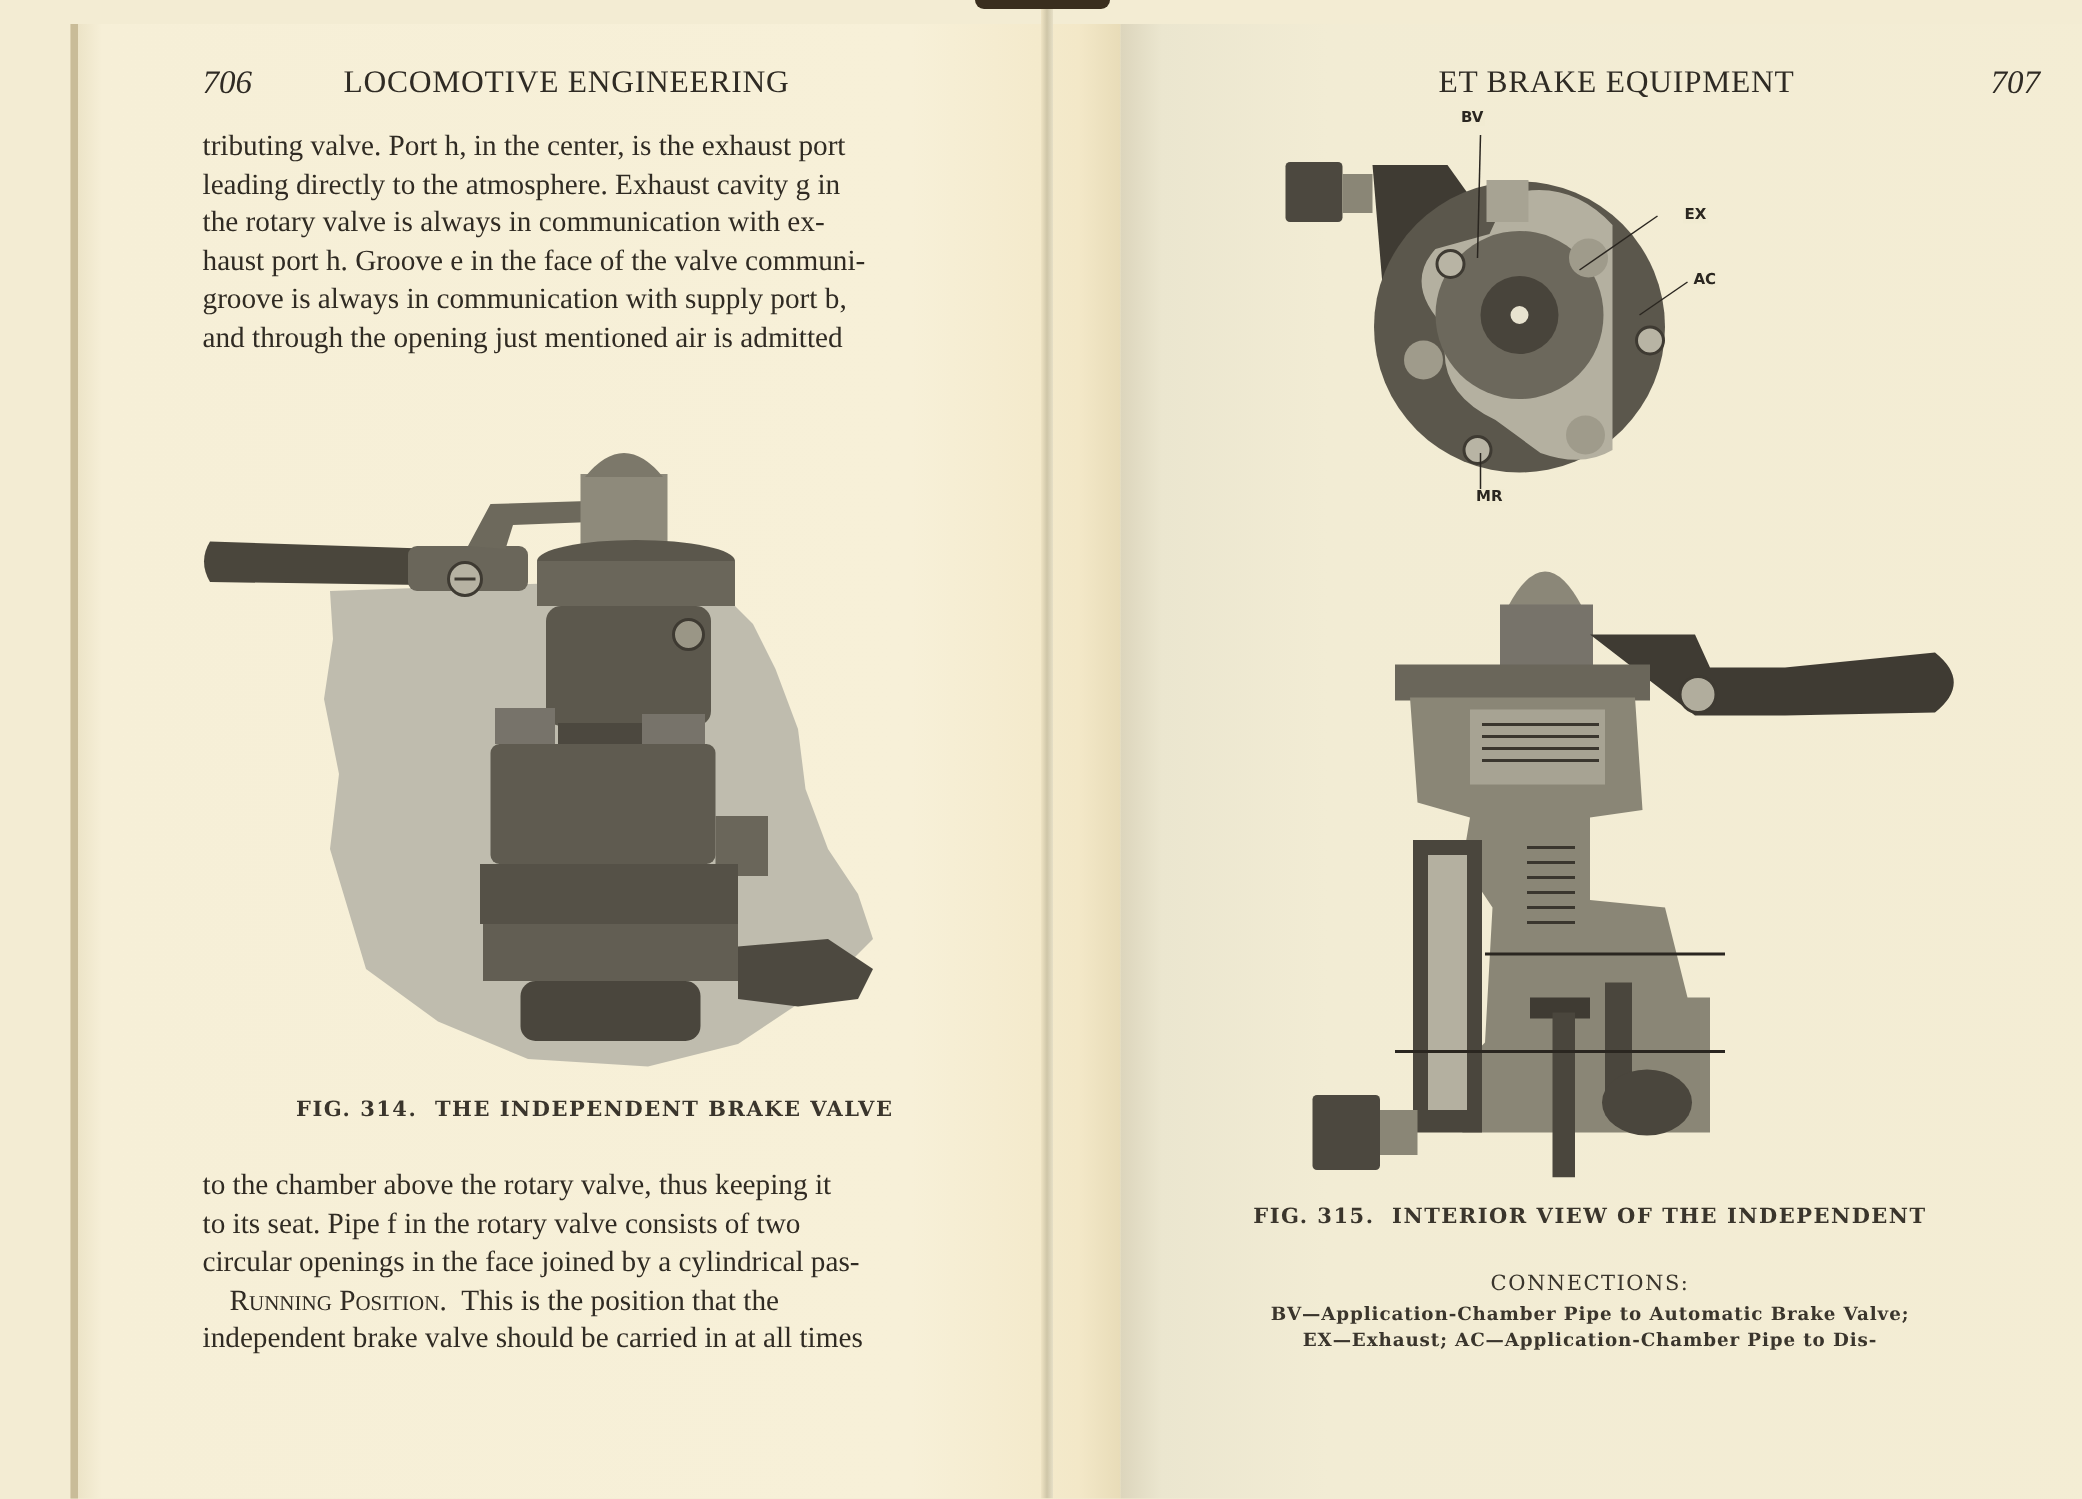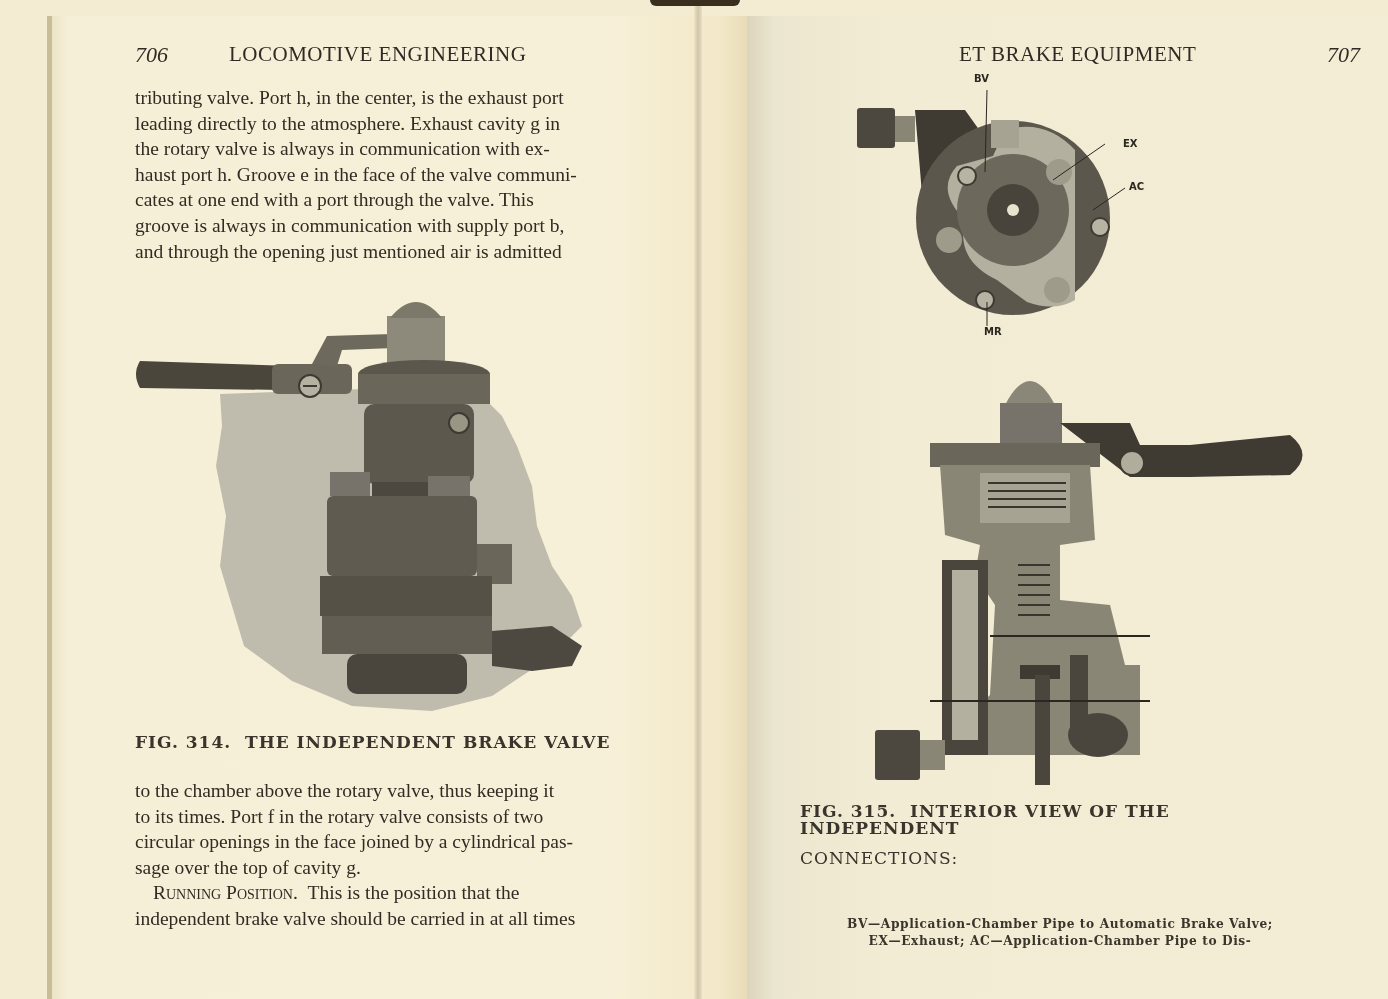--- a/index.html
+++ b/index.html
@@ -12,40 +12,39 @@
   .top-shadow{position:absolute;left:650px;top:0;width:90px;height:6px;background:#3a2e1e;border-radius:0 0 40px 40px;}
   .left-edge{position:absolute;left:0;top:0;width:5px;height:999px;background:#c9bc98;}
 
   .running-head{position:absolute;top:26px;font-size:21px;letter-spacing:0.5px;color:#2f2b24;}
   .folio{position:absolute;top:26px;font-size:22px;font-style:italic;color:#2f2b24;}
 
   .body-text{position:absolute;left:88px;width:523px;font-size:19.5px;line-height:25.6px;text-align:justify;color:#302b23;}
   .body-text p{margin:0;}
   .sc{font-variant:small-caps;}
 
-  .caption{position:absolute;font-family:"DejaVu Serif",serif;font-weight:bold;font-size:17px;letter-spacing:1px;color:#3a352c;text-align:left;}
+  .caption{position:absolute;font-family:"DejaVu Serif",serif;font-weight:bold;font-size:14px;letter-spacing:1px;color:#3a352c;text-align:center;}
   .conn{position:absolute;font-family:"DejaVu Serif",serif;font-weight:bold;font-size:12.2px;letter-spacing:0.6px;color:#3a352c;text-align:center;line-height:17px;}
 
   .figure{position:absolute;}
   .callout{position:absolute;font-family:"DejaVu Sans",sans-serif;font-weight:bold;font-size:10px;color:#2a2620;background:#f1ebd2;padding:0 1px;}
 </style>
 </head>
 <body>
 
 <div class="page page-left">
   <div class="left-edge"></div>
   <div class="folio" style="left:88px;">706</div>
   <div class="running-head" style="left:182px;">LOCOMOTIVE ENGINEERING</div>
 
   <div class="body-text" style="top:69px;">
     <p>tributing valve.  Port h, in the center, is the exhaust port</p>
     <p>leading directly to the atmosphere.  Exhaust cavity g in</p>
     <p>the rotary valve is always in communication with ex-</p>
     <p>haust port h.  Groove e in the face of the valve communi-</p>
-    <p>cates at one end with a port through the valve.  This</p>
     <p>groove is always in communication with supply port b,</p>
     <p>and through the opening just mentioned air is admitted</p>
   </div>
 
   <svg class="figure" style="left:85px;top:270px;" width="470" height="430" viewBox="0 0 470 430">
     <path d="M88 108 L90 140 L84 180 L94 230 L88 280 L100 320 L112 360 L160 395 L220 420 L300 425 L360 410 L420 370 L450 340 L440 310 L420 280 L405 240 L400 200 L385 160 L370 130 L345 105 L320 100 Z" fill="#bfbcae"></path>
     <path d="M8 75 Q0 88 8 102 L150 104 L160 80 Z" fill="#4a463c"></path>
     <rect x="140" y="78" width="80" height="30" rx="6" fill="#6a665a"></rect>
     <circle cx="178" cy="100" r="11" fill="#b6b2a2" stroke="#3e3a32" stroke-width="2"></circle>
     <line x1="171" y1="100" x2="185" y2="100" stroke="#3e3a32" stroke-width="2"></line>
@@ -66,23 +65,22 @@
     <path d="M360 345 L420 340 L450 360 L440 380 L400 385 L360 380 Z" fill="#4d4940"></path>
     <rect x="215" y="368" width="120" height="40" rx="10" fill="#4a463d"></rect>
   </svg>
 
   <div class="caption" style="left:88px;top:716px;width:523px;">
     <span>FIG. 314.</span>&nbsp;&nbsp;<span>THE INDEPENDENT BRAKE VALVE</span>
   </div>
 
   <div class="body-text" style="top:762px;">
     <p>to the chamber above the rotary valve, thus keeping it</p>
-    <p>to its times.  Port f in the rotary valve consists of two</p>
+    <p>to its seat.  Pipe f in the rotary valve consists of two</p>
     <p>circular openings in the face joined by a cylindrical pas-</p>
-    <p>sage over the top of cavity g.</p>
     <p style="padding-left:18px;">
       <span class="sc">Running Position.</span>&nbsp;&nbsp;<span>This is the position that the</span>
     </p>
     <p>independent brake valve should be carried in at all times</p>
   </div>
 </div>
 
 <div class="page page-right">
   <div class="running-head" style="left:212px;">ET BRAKE EQUIPMENT</div>
   <div class="folio" style="left:580px;text-align:right;">707</div>
@@ -146,16 +144,16 @@
   <rect x="200" y="290" width="18" height="80" fill="#4a463d"></rect>
   <ellipse cx="228" cy="370" rx="30" ry="22" fill="#4a463d"></ellipse>
   <rect x="120" y="270" width="160" height="2" fill="#2a2620"></rect>
   <rect x="60" y="335" width="220" height="2" fill="#2a2620"></rect>
 </svg>
 
 <div class="caption" style="left:800px;top:803px;width:520px;line-height:17px;">
   <div><span>FIG. 315.</span>&nbsp;&nbsp;<span>INTERIOR VIEW OF THE INDEPENDENT</span></div>
 </div>
 <div class="caption" style="left:800px;top:848px;width:520px;font-weight:normal;">CONNECTIONS:</div>
-<div class="conn" style="left:800px;top:868px;width:520px;margin-top:48px;">
+<div class="conn" style="left:800px;top:868px;width:520px;">
   <div>BV—Application-Chamber Pipe to Automatic Brake Valve;</div>
   <div>EX—Exhaust; AC—Application-Chamber Pipe to Dis-</div>
 </div>
 
 </body></html>

